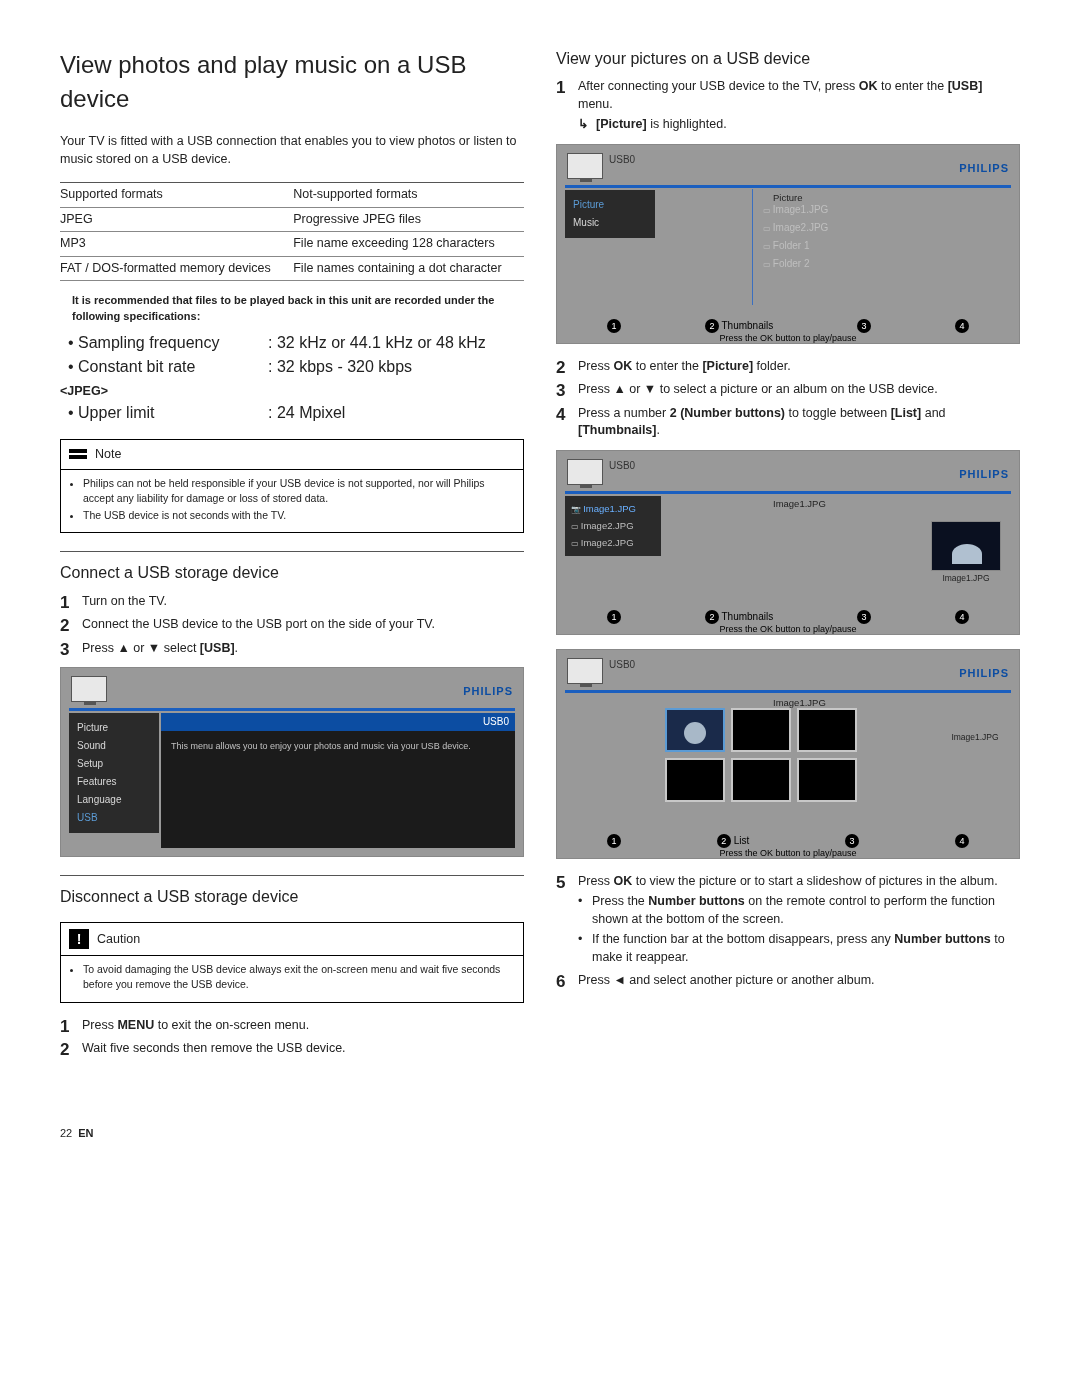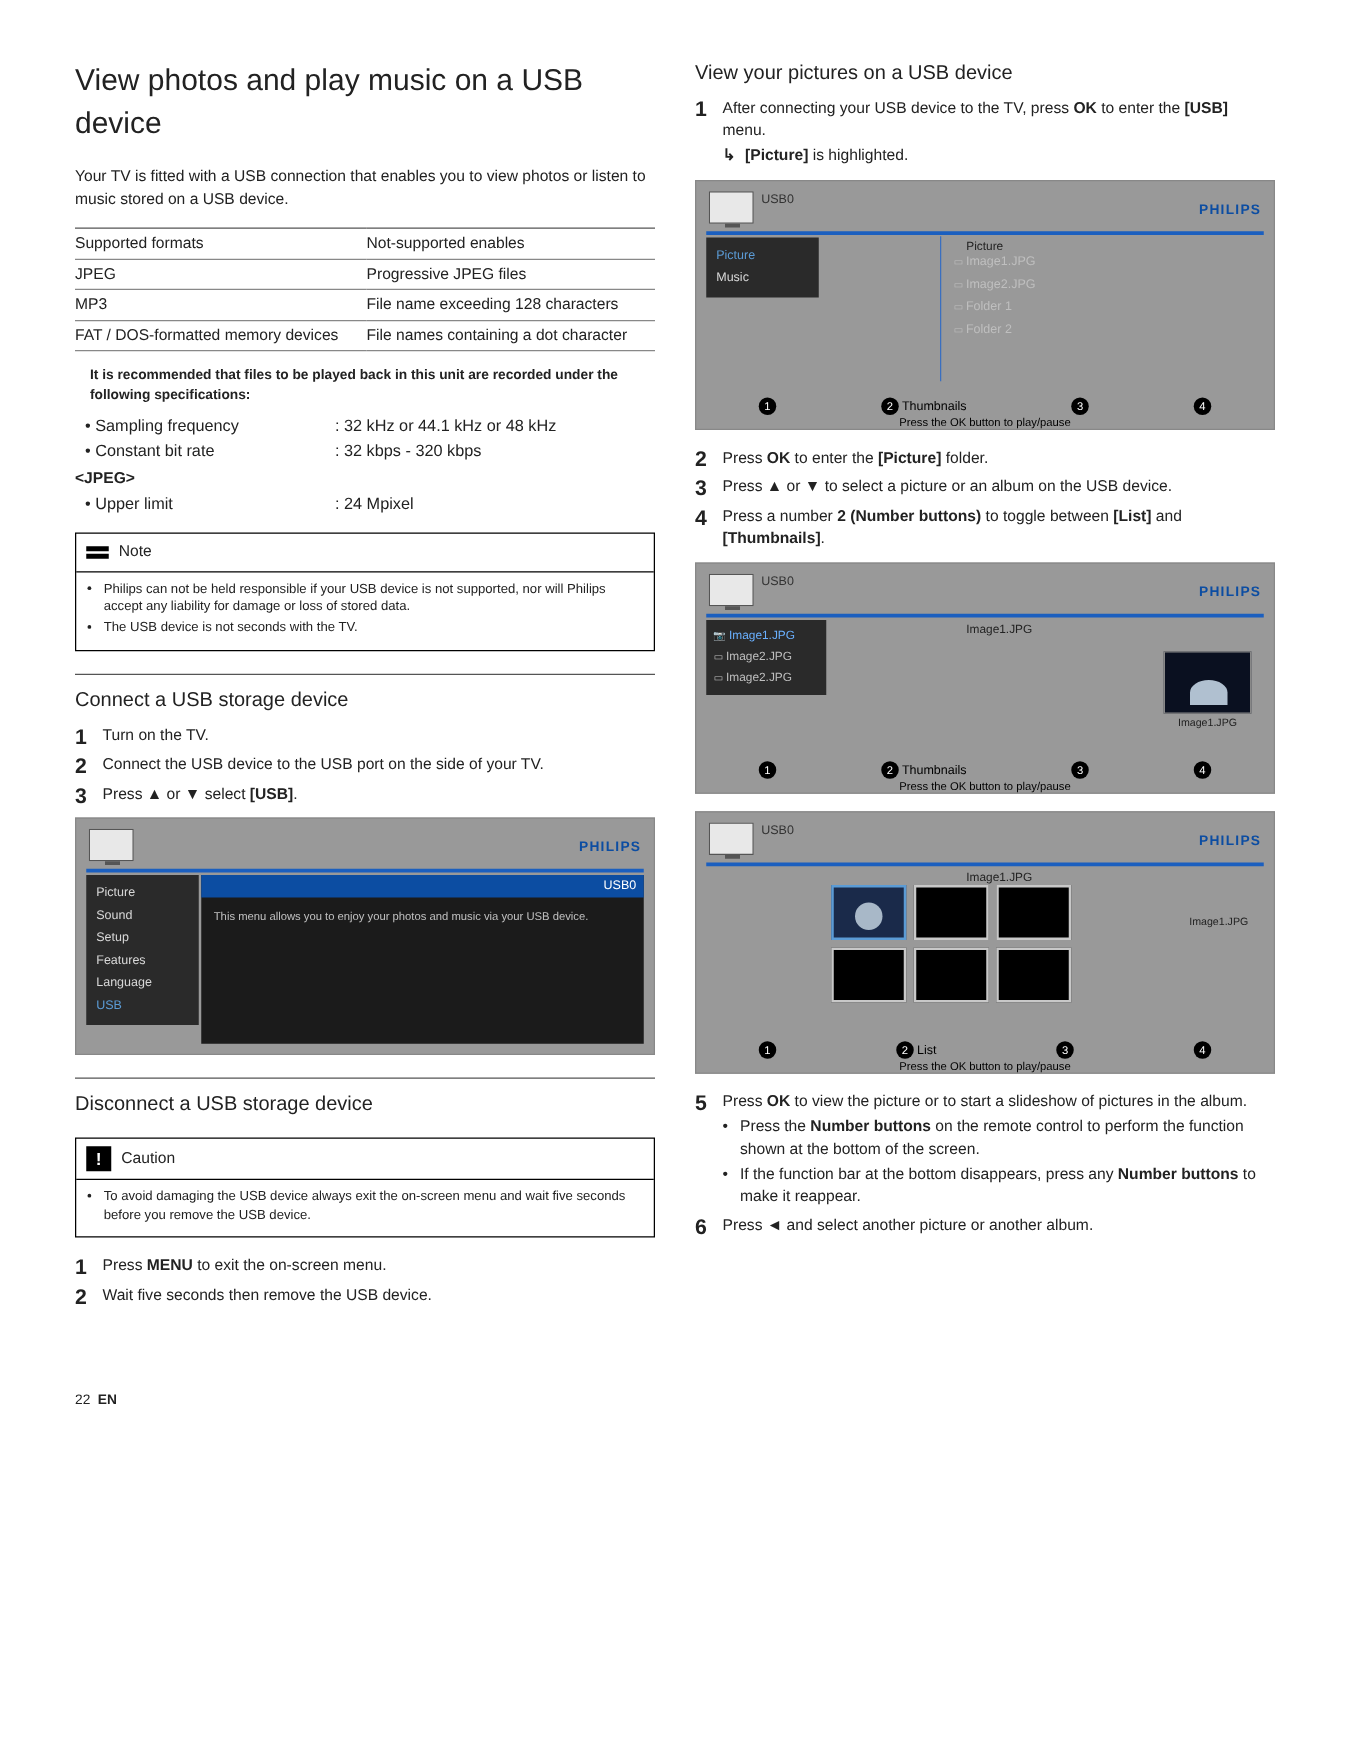--- a/index.html
+++ b/index.html
@@ -8,21 +8,21 @@
   .col { flex: 1; min-width: 0; }
   h1 { font-size: 24px; font-weight: 400; margin-bottom: 18px; }
   h2 { font-size: 16px; font-weight: 400; margin: 18px 0 8px; border-top: 1px solid #555; padding-top: 10px; }
   .intro { margin-bottom: 14px; font-size: 12.5px; }
   table.formats { width: 100%; border-collapse: collapse; font-size: 12.5px; margin-bottom: 12px; }
   table.formats td { padding: 3px 6px 3px 0; border-top: 1px solid #888; vertical-align: top; }
   table.formats tr:first-child td { border-top: 1px solid #555; }
   table.formats tr:last-child td { border-bottom: 1px solid #888; }
   .rec { font-size: 11px; margin-bottom: 8px; margin-left: 12px; }
   .spec-head { font-weight: bold; font-size: 12.5px; margin-top: 4px; }
-  .spec-row { display: flex; font-size: 13px; margin: 2px 0 2px 8px; }
+  .spec-row { display: flex; font-size: 16px; margin: 2px 0 2px 8px; }
   .spec-row .label { flex: 0 0 200px; }
   .spec-row .label::before { content: "• "; }
   .notebox { border: 1px solid #000; margin: 14px 0; }
   .notebox-head { display: flex; align-items: center; gap: 8px; padding: 6px 8px; font-size: 12.5px; }
   .note-icon { display: flex; flex-direction: column; gap: 2px; }
   .note-icon span { display: block; width: 18px; height: 4px; background: #000; }
   .caution-icon { width: 20px; height: 20px; background: #000; color: #fff; font-weight: bold; text-align: center; line-height: 20px; font-size: 14px; }
   .notebox-body { border-top: 1px solid #000; padding: 6px 10px 8px 22px; font-size: 10.5px; }
   .notebox-body li { margin-bottom: 2px; list-style: disc; margin-left: 0; }
   ol.steps { list-style: none; counter-reset: step; margin: 8px 0; }
@@ -77,21 +77,21 @@
 <div class="page">
 
   <div class="col">
     <h1>View photos and play music on a USB device</h1>
     <p class="intro">Your TV is fitted with a USB connection that enables you to view photos or listen to music stored on a USB device.</p>
 
     <table class="formats">
       <tbody>
           <tr>
         <td>Supported formats</td>
-        <td>Not-supported enables</td>
+        <td>Not-supported formats</td>
       </tr>
       <tr>
             <td>JPEG</td>
             <td>Progressive JPEG files</td>
           </tr>
       <tr>
             <td>MP3</td>
             <td>File name exceeding 128 characters</td>
           </tr>
       <tr>

